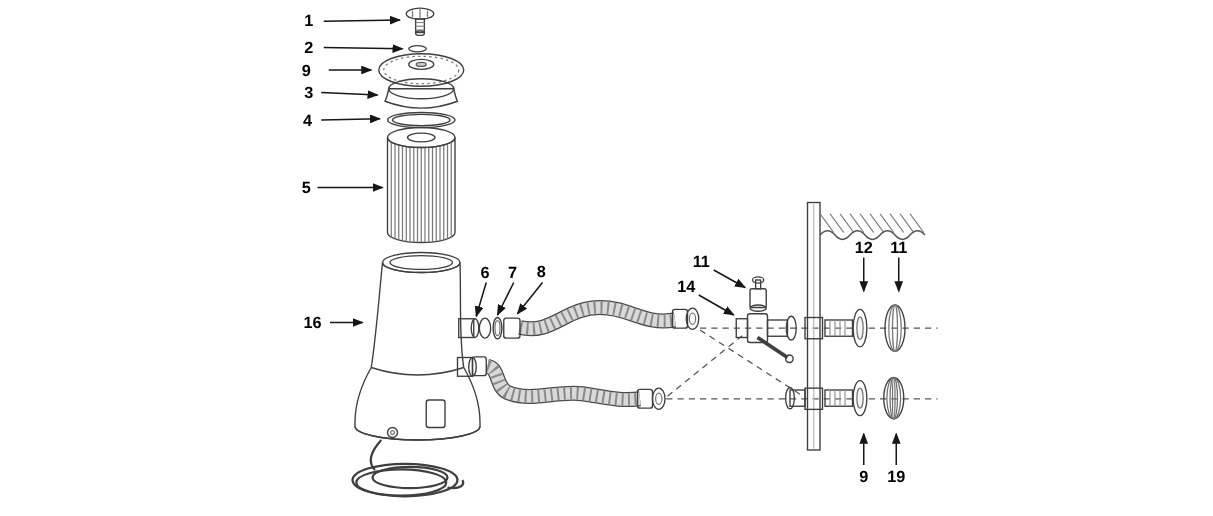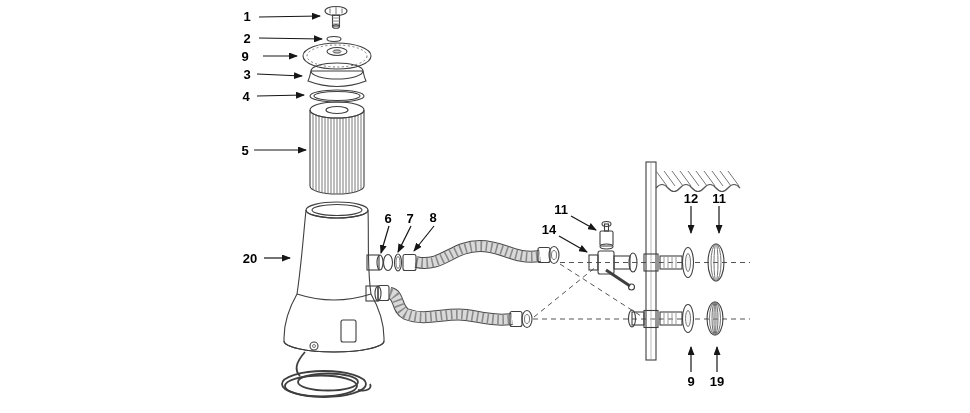--- a/index.html
+++ b/index.html
@@ -249,21 +249,21 @@
       <line class="arrow" marker-end="url(#arw)" x1="717" y1="372" x2="717" y2="347"></line>
     </g>
   </svg>
 
   <div class="part-label" style="left:247px; top:16px">1</div>
   <div class="part-label" style="left:247px; top:38px">2</div>
   <div class="part-label" style="left:245px; top:56px">9</div>
   <div class="part-label" style="left:247px; top:74px">3</div>
   <div class="part-label" style="left:246px; top:96px">4</div>
   <div class="part-label" style="left:245px; top:150px">5</div>
-  <div class="part-label" style="left:250px; top:258px">20</div>
+  <div class="part-label" style="left:250px; top:258px">16</div>
   <div class="part-label" style="left:388px; top:218px">6</div>
   <div class="part-label" style="left:410px; top:218px">7</div>
   <div class="part-label" style="left:433px; top:217px">8</div>
   <div class="part-label" style="left:561px; top:209px">11</div>
   <div class="part-label" style="left:549px; top:229px">14</div>
   <div class="part-label" style="left:691px; top:198px">12</div>
   <div class="part-label" style="left:719px; top:198px">11</div>
   <div class="part-label" style="left:691px; top:381px">9</div>
   <div class="part-label" style="left:717px; top:381px">19</div>
 

